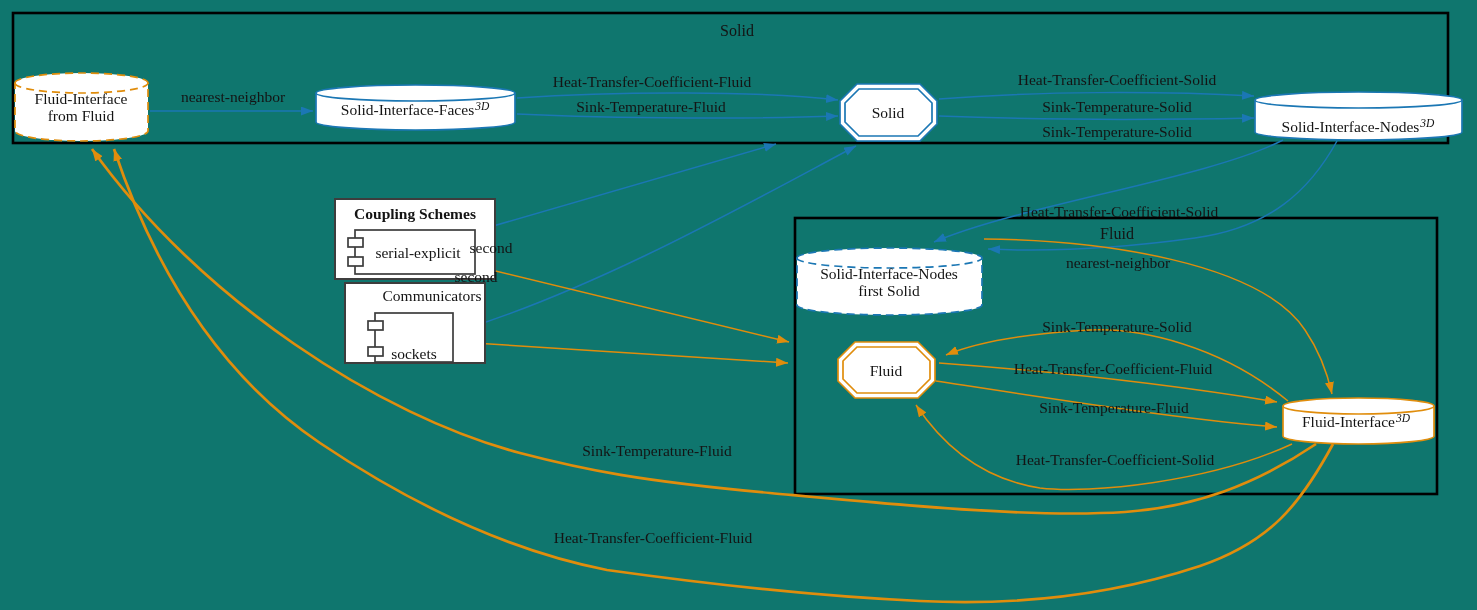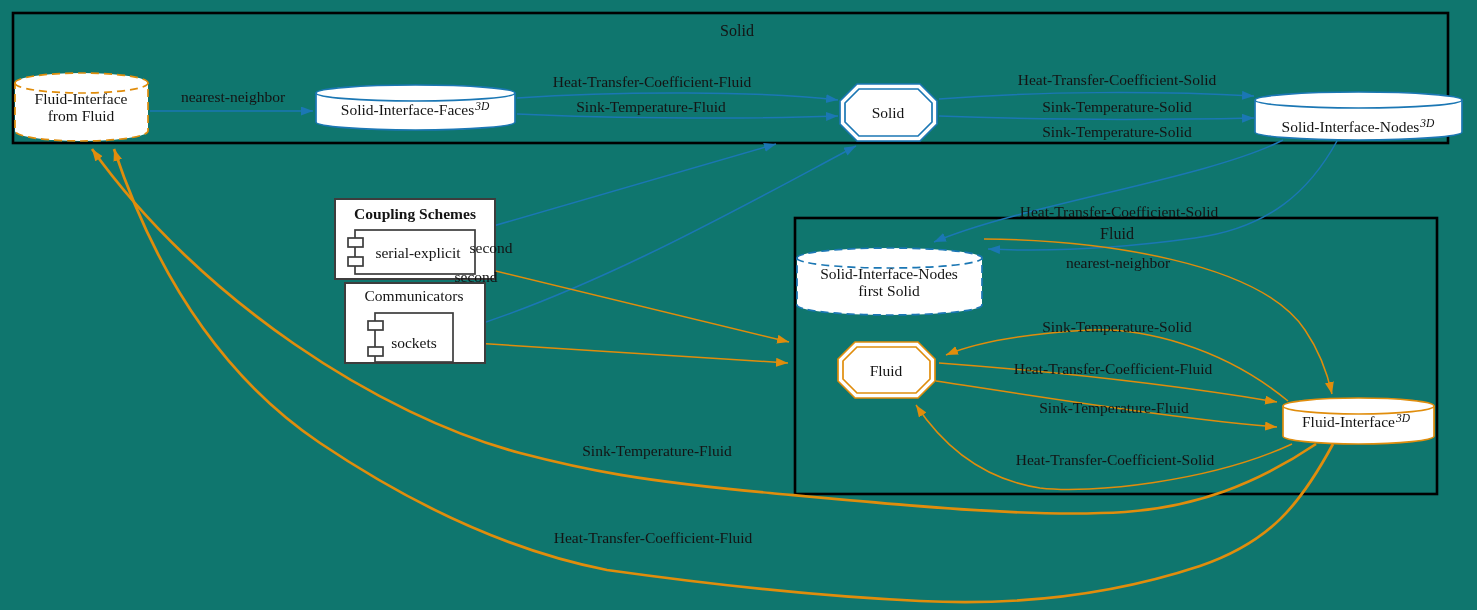--- a/index.html
+++ b/index.html
@@ -136,22 +136,22 @@
     <div>Solid-Interface-Nodes</div>
     <div>first Solid</div>
   </div>
   <div class="lbl" style="left:886px;top:370px;">Fluid</div>
   <div class="lbl" style="left:1356px;top:420px;">
     <span>Fluid-Interface</span><span class="sup">3D</span>
   </div>
 
   <div class="lbl" style="left:415px;top:213px;font-weight:bold;">Coupling Schemes</div>
   <div class="lbl" style="left:418px;top:252px;">serial-explicit</div>
-  <div class="lbl" style="left:414px;top:295px;">Communicators</div>
-  <div class="lbl" style="left:414px;top:342px;">sockets</div>
+  <div class="lbl" style="left:432px;top:295px;">Communicators</div>
+  <div class="lbl" style="left:414px;top:353px;">sockets</div>
 
   <div class="lbl" style="left:233px;top:96px;">nearest-neighbor</div>
   <div class="lbl" style="left:652px;top:81px;">Heat-Transfer-Coefficient-Fluid</div>
   <div class="lbl" style="left:651px;top:106px;">Sink-Temperature-Fluid</div>
   <div class="lbl" style="left:1117px;top:79px;">Heat-Transfer-Coefficient-Solid</div>
   <div class="lbl" style="left:1117px;top:106px;">Sink-Temperature-Solid</div>
   <div class="lbl" style="left:1117px;top:131px;">Sink-Temperature-Solid</div>
   <div class="lbl" style="left:1119px;top:211px;">Heat-Transfer-Coefficient-Solid</div>
   <div class="lbl" style="left:1118px;top:262px;">nearest-neighbor</div>
   <div class="lbl" style="left:1117px;top:326px;">Sink-Temperature-Solid</div>

